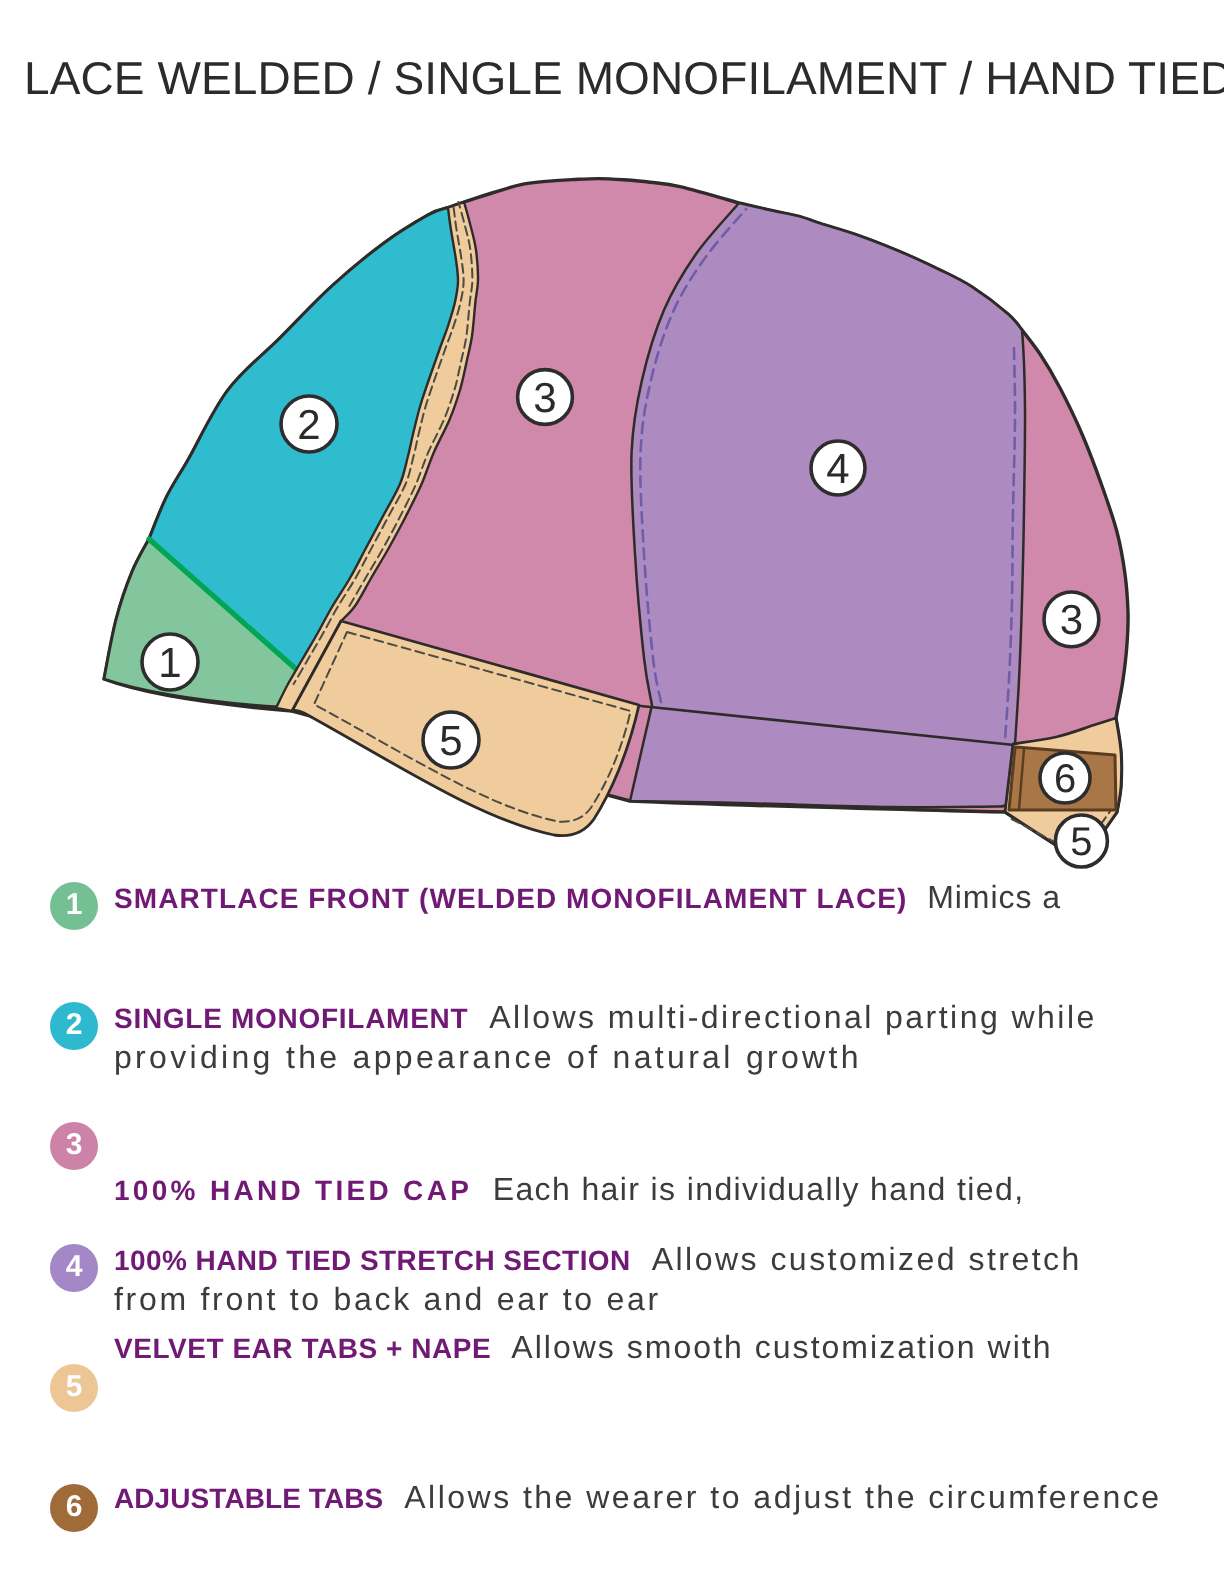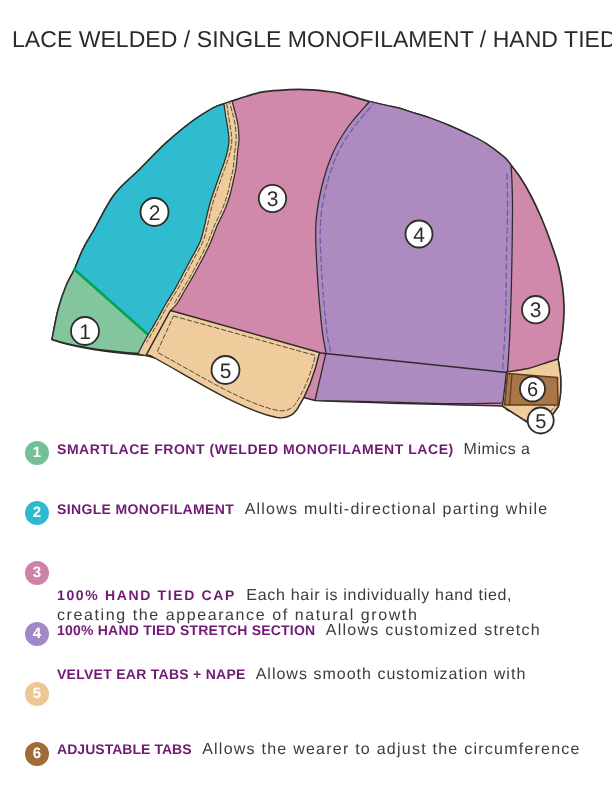--- a/index.html
+++ b/index.html
@@ -62,25 +62,25 @@
     <text x="225.5" y="377.5">5</text>
     <text x="532.5" y="396.1" font-size="20px">6</text>
     <text x="540.7" y="427.6" font-size="20px">5</text>
   </g>
 </svg>
 
 <div class="dot" style="top:441px;background:#74c094">1</div>
 <div class="row" style="top:438.5px"><span id="b1" style="letter-spacing:0.54px"><b>SMARTLACE FRONT (WELDED MONOFILAMENT LACE)</b></span><span id="n1" style="letter-spacing:0.47px">&nbsp; Mimics a</span><br></div>
 
 <div class="dot" style="top:501px;background:#2fb9cf">2</div>
-<div class="row" style="top:498.5px"><span id="b2" style="letter-spacing:0.36px"><b>SINGLE MONOFILAMENT</b></span><span id="n2" style="letter-spacing:1.23px">&nbsp; Allows multi-directional parting while</span><br></div>
+<div class="row" style="top:498.5px"><span id="b2" style="letter-spacing:0.36px"><b>SINGLE MONOFILAMENT</b></span><span id="n2" style="letter-spacing:1.23px">&nbsp; Allows multi-directional parting while</span><br><span id="m2" style="letter-spacing:1.66px">providing the appearance of natural growth</span></div>
 
 <div class="dot" style="top:561px;background:#cd82a7">3</div>
-<div class="row" style="top:585px"><span id="b3" style="letter-spacing:1.65px"><b>100% HAND TIED CAP</b></span><span id="n3" style="letter-spacing:0.69px">&nbsp; Each hair is individually hand tied,</span><br><span id="m3" style="letter-spacing:1.59px">creating the appearance of natural growth</span></div>
+<div class="row" style="top:585px"><span id="b3" style="letter-spacing:1.65px"><b>100% HAND TIED CAP</b></span><span id="n3" style="letter-spacing:0.69px">&nbsp; Each hair is individually hand tied,</span><br></div>
 
 <div class="dot" style="top:621.5px;background:#a487c6">4</div>
-<div class="row" style="top:620px"><span id="b4" style="letter-spacing:0.21px"><b>100% HAND TIED STRETCH SECTION</b></span><span id="n4" style="letter-spacing:1.24px">&nbsp; Allows customized stretch</span><br></div>
+<div class="row" style="top:620px"><span id="b4" style="letter-spacing:0.21px"><b>100% HAND TIED STRETCH SECTION</b></span><span id="n4" style="letter-spacing:1.24px">&nbsp; Allows customized stretch</span><br><span id="m4" style="letter-spacing:1.36px">from front to back and ear to ear</span></div>
 
 <div class="dot" style="top:681.5px;background:#ecc795">5</div>
 <div class="row" style="top:664px"><span id="b5" style="letter-spacing:0.27px"><b>VELVET EAR TABS + NAPE</b></span><span id="n5" style="letter-spacing:1.01px">&nbsp; Allows smooth customization with</span><br></div>
 
 <div class="dot" style="top:741.5px;background:#9e6b39">6</div>
 <div class="row" style="top:739px"><span id="b6" style="letter-spacing:0.04px"><b>ADJUSTABLE TABS</b></span><span id="n6" style="letter-spacing:1.24px">&nbsp; Allows the wearer to adjust the circumference</span></div>
 
 </body></html>

